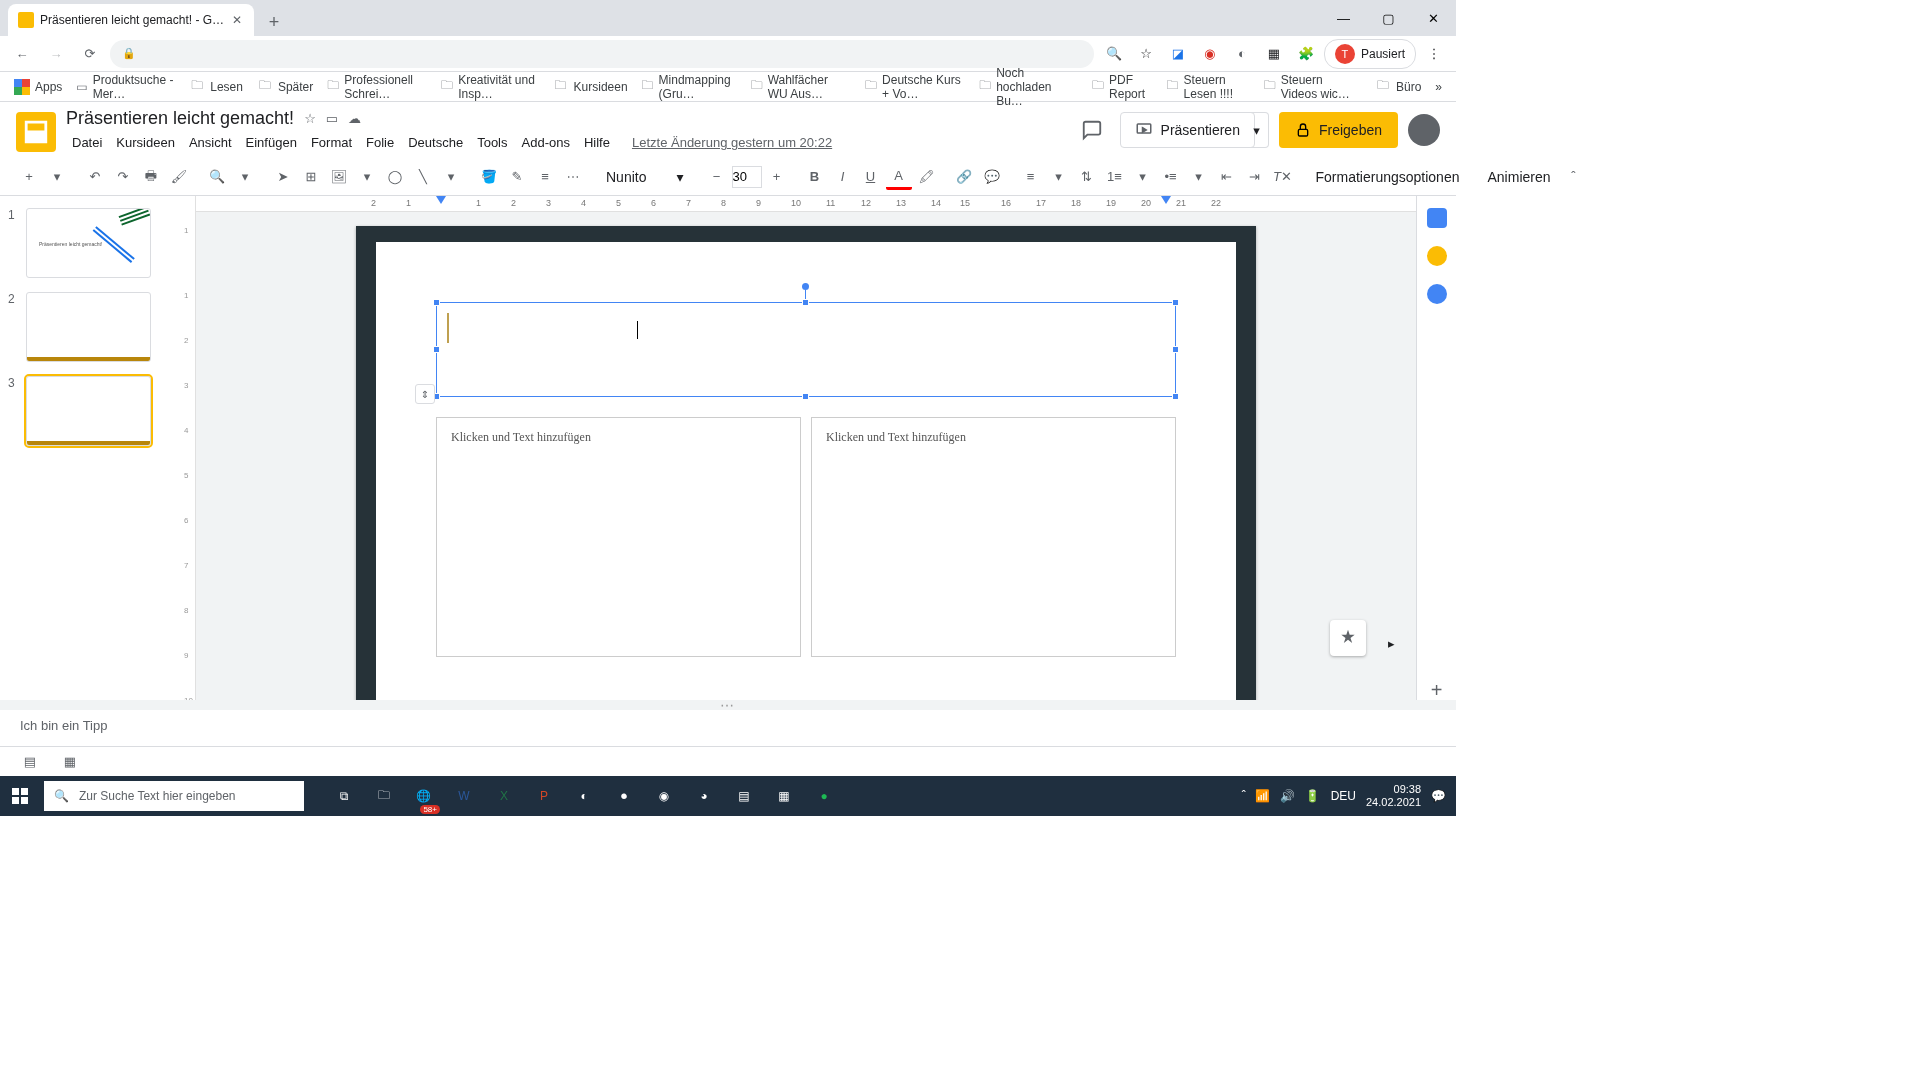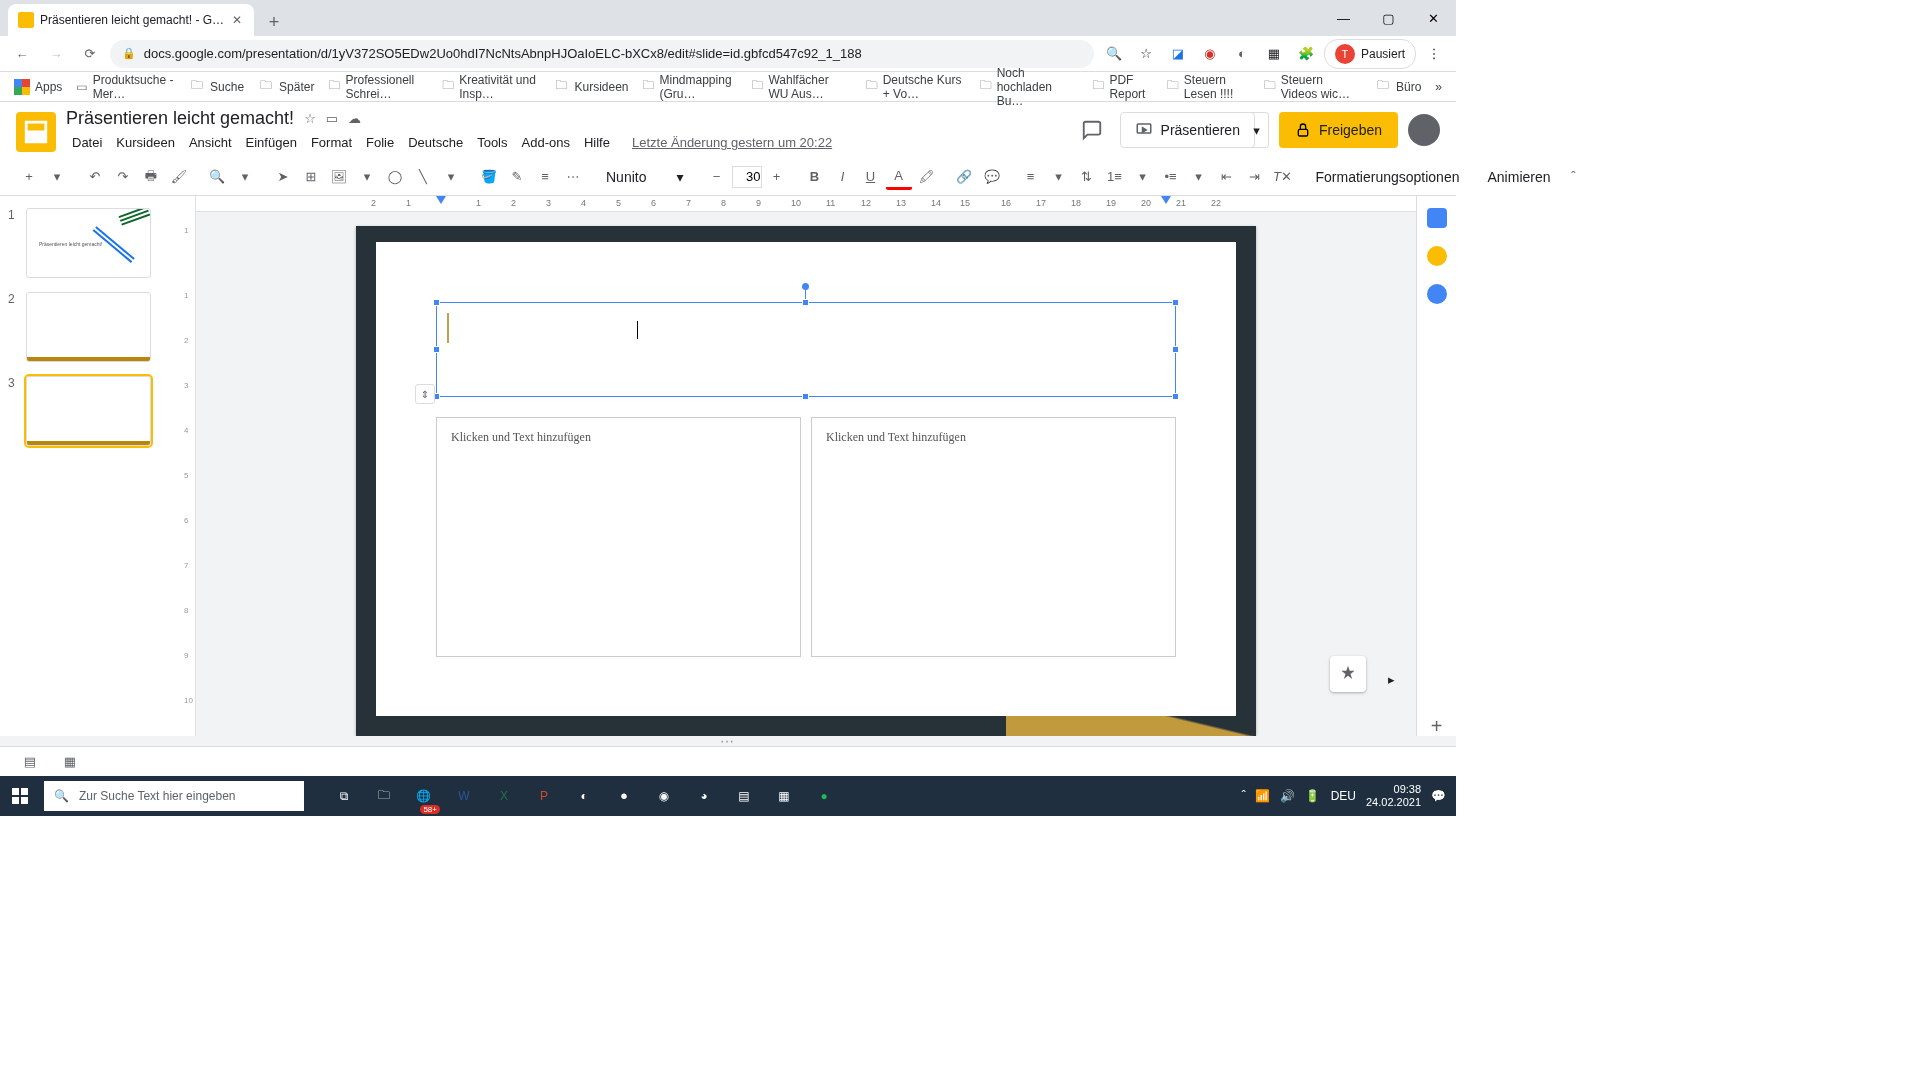--- a/index.html
+++ b/index.html
@@ -48,21 +48,21 @@
 .present-dd{width:24px;height:36px;border:1px solid #dadce0;border-left:0;border-radius:0 4px 4px 0;display:flex;align-items:center;justify-content:center;margin-left:-10px}
 .share-btn{height:36px;background:#fbbc04;border-radius:4px;display:flex;align-items:center;gap:8px;padding:0 16px;font-size:14px;font-weight:500}
 .avatar{width:32px;height:32px;border-radius:50%;background:#5f6368}
 
 
 .toolbar{height:38px;border-bottom:1px solid #dadce0;display:flex;align-items:center;padding:0 16px;gap:2px;color:#5f6368;margin-top:4px}
 .tb-btn{min-width:26px;height:26px;display:flex;align-items:center;justify-content:center;padding:0 3px;border-radius:2px}
 .tb-sep{width:1px;height:20px;background:#dadce0;margin:0 4px}
 .font-sel{display:flex;align-items:center;gap:30px;padding:0 8px;font-size:14px;color:#202124}
 .font-size{display:flex;align-items:center;gap:2px}
-.font-size input{width:30px;text-align:right;border:1px solid #dadce0;height:22px;font-size:13px}
+.font-size input{width:30px;text-align:left;border:1px solid #dadce0;height:22px;font-size:13px}
 .tb-link{color:#202124;font-size:14px;padding:0 8px}
 .collapse{margin-left:auto}
 
 
 .main{flex:1;display:flex;overflow:hidden;position:relative}
 .filmstrip{width:180px;background:#fff;padding:12px 8px;border-right:0}
 .thumb-row{display:flex;gap:8px;margin-bottom:14px}
 .thumb-num{font-size:12px;color:#5f6368;width:10px}
 .thumb{width:125px;height:70px;border:1px solid #dadce0;border-radius:3px;background:#fff;position:relative;overflow:hidden}
 .thumb.active{outline:2px solid #fbbc04;outline-offset:0}
@@ -143,21 +143,20 @@
     <div>✕</div>
   </div>
 </div>
 
 <div class="nav-bar">
   <div class="nav-icon">←</div>
   <div class="nav-icon" style="opacity:.4">→</div>
   <div class="nav-icon">⟳</div>
   <div class="url-bar">
     <span class="lock">🔒</span>
-    <span>docs.google.com/presentation/d/1yV372SO5EDw2Uo0hdI7NcNtsAbnpHJOaIoELC-bXCx8/edit#slide=id.gbfcd547c92_1_188</span>
   </div>
   <div class="ext-area">
     <div class="ext-icon">🔍</div>
     <div class="ext-icon">☆</div>
     <div class="ext-icon" style="color:#1a73e8">◪</div>
     <div class="ext-icon" style="color:#d93025">◉</div>
     <div class="ext-icon" style="color:#5f6368">◐</div>
     <div class="ext-icon">▦</div>
     <div class="ext-icon">🧩</div>
     <div class="paused">
@@ -172,21 +171,21 @@
   <div class="bm">
         <span class="bm-apps"></span>
         <span>Apps</span>
       </div>
   <div class="bm">
         <span class="folder">▭</span>
         <span>Produktsuche - Mer…</span>
       </div>
   <div class="bm">
         <span class="folder">🗀</span>
-        <span>Suche</span>
+        <span>Lesen</span>
       </div>
   <div class="bm">
         <span class="folder">🗀</span>
         <span>Später</span>
       </div>
   <div class="bm">
         <span class="folder">🗀</span>
         <span>Professionell Schrei…</span>
       </div>
   <div class="bm">
@@ -458,20 +457,23 @@
   <div class="side-panel">
     <div class="sp-icon" style="background:#4285f4"></div>
     <div class="sp-icon" style="background:#fbbc04;border-radius:50%"></div>
     <div class="sp-icon" style="background:#4285f4;border-radius:50%"></div>
     <div style="flex:1"></div>
     <div class="sp-icon" style="border:0;font-size:20px;color:#5f6368;display:flex;align-items:center;justify-content:center">+</div>
   </div>
 </div>
 
 <div class="notes-sep"></div>
+<div class="notes">
+  <span>Ich bin ein Tipp</span>
+</div>
 
 <div class="bottom-bar">
   <div class="view-btn">▤</div>
   <div class="view-btn">▦</div>
 </div>
 
 <div class="taskbar">
   <div class="tb-start">
     <svg width="16" height="16" viewBox="0 0 16 16" fill="#fff">
           <rect x="0" y="0" width="7" height="7"></rect>

